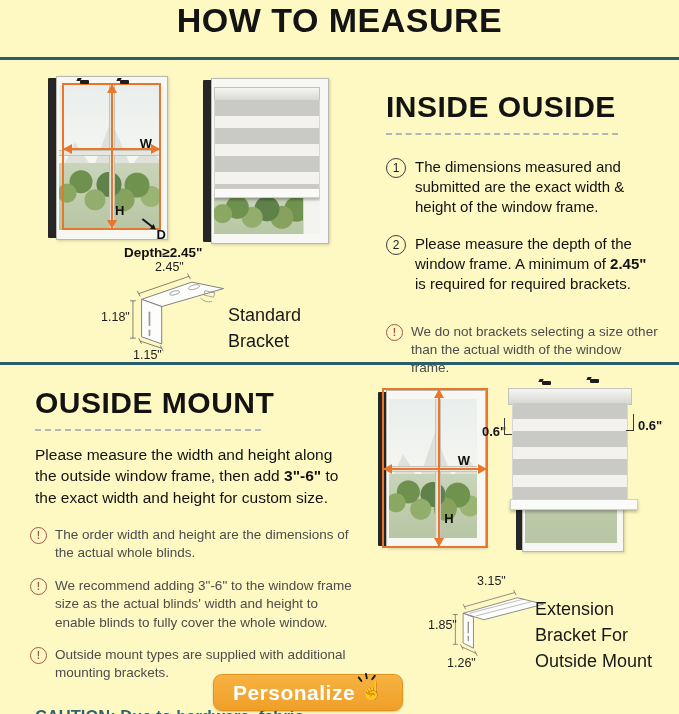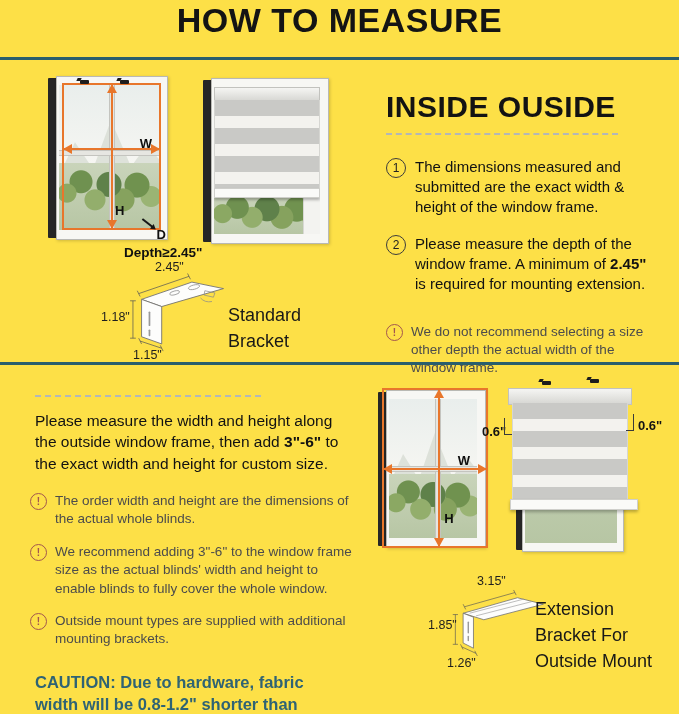--- a/index.html
+++ b/index.html
@@ -1,16 +1,16 @@
 <!DOCTYPE html>
 <html><head>
 <meta charset="utf-8">
 <style>
   html,body{margin:0;padding:0;background:#fff;}
-  .page{position:relative;width:679px;height:714px;background:#fde047;overflow:hidden;
+  .page{position:relative;width:679px;height:714px;background:#fef9c3;overflow:hidden;
         font-family:"Liberation Sans",sans-serif;color:#161616;}
 
   
   .header{position:absolute;top:0;left:0;width:100%;text-align:center;}
   .main-title{margin:1px 0 0;font-size:34px;font-weight:700;letter-spacing:.5px;color:#141414;}
   .subtitle{margin:0;font-size:17px;color:#262626;}
   .hr{position:absolute;left:0;width:100%;height:3px;background:#2a5e6c;}
   #hr1{top:57px}#hr2{top:362px}
 
   .sec{position:absolute;left:0;width:679px;}
@@ -145,25 +145,25 @@
 
     <div class="col" style="left:386px;top:28px;width:272px;">
       <h2 class="sec-title">INSIDE OUSIDE</h2>
       <div class="dash" style="width:232px;"></div>
       <div class="row" style="margin-top:22px;">
         <span class="snum">1</span>
         <span class="step-text">The dimensions measured and submitted are the exact width &amp; height of the window frame.</span>
       </div>
       <div class="row" style="margin-top:17px;">
         <span class="snum">2</span>
-        <span class="step-text"><span>Please measure the depth of the window frame. A minimum of </span><b>2.45"</b><span> is required for mounting extension.</span></span>
+        <span class="step-text"><span>Please measure the depth of the window frame. A minimum of </span><b>2.45"</b><span> is required for required brackets.</span></span>
       </div>
       <div class="row" style="margin-top:29px;">
         <span class="nicon">!</span>
-        <span class="note-text">We do not recommend selecting a size other depth the actual width of the window frame.</span>
+        <span class="note-text">We do not brackets selecting a size other than the actual width of the window frame.</span>
       </div>
     </div>
 
     <div class="bkt-block" style="left:95px;top:196px;width:280px;height:104px;">
       <svg viewBox="0 0 160 115" style="position:absolute;left:25px;top:0;width:115px;height:105px;">
         <g fill="#fdfdfc" stroke="#6e6e6e" stroke-width="1.2" stroke-linejoin="round">
           <polygon points="30,42 100,18 144,27 58,52"></polygon>
           <polygon points="30,42 58,52 58,104 30,94"></polygon>
         </g>
         <g fill="none" stroke="#8a8a8a" stroke-width="1">
@@ -193,20 +193,21 @@
       <span class="dim" style="left:38px;top:90px;">1.15"</span>
       <span class="bkt-name" style="left:133px;top:44px;width:100px;">Standard Bracket</span>
     </div>
   </div>
 
   <div class="hr" id="hr2"></div>
 
   <div class="sec" id="sec-outside">
 
     <div class="col" style="left:35px;top:20px;width:322px;">
+      <h2 class="sec-title">OUSIDE MOUNT</h2>
       <div class="dash" style="width:226px;"></div>
       <p class="intro" style="margin-bottom:15px;"><span>Please measure the width and height along the outside window frame, then add </span><b>3"-6"</b><span> to the exact width and height for custom size.</span></p>
       <div class="row" style="margin-top:18px;margin-left:-5px;">
         <span class="nicon">!</span>
         <span class="note-text">The order width and height are the dimensions of the actual whole blinds.</span>
       </div>
       <div class="row" style="margin-top:14px;margin-left:-5px;">
         <span class="nicon">!</span>
         <span class="note-text">We recommend adding 3"-6" to the window frame size as the actual blinds' width and height to enable blinds to fully cover the whole window.</span>
       </div>
@@ -285,14 +286,27 @@
             <path d="M24,92 l4,8"></path>
             <path d="M46,102 l4,8"></path>
         </g>
       </svg>
       <span class="dim" style="left:52px;top:2px;">3.15"</span>
       <span class="dim" style="left:3px;top:46px;">1.85"</span>
       <span class="dim" style="left:22px;top:84px;">1.26"</span>
       <span class="bkt-name" style="left:110px;top:24px;width:120px;">Extension Bracket For Outside Mount</span>
     </div>
 
+    <div class="btn">
+      <span class="btn-label">Personalize</span>
+      <span class="hand-icon">
+        <svg viewBox="0 0 30 32" width="27" height="29">
+          <g stroke="#131313" stroke-width="2" stroke-linecap="round" fill="none">
+            <path d="M6 11 L3 7"></path>
+              <path d="M12 8 L11 3"></path>
+              <path d="M18 9 L21 5"></path>
+          </g>
+          <text x="5" y="29" font-size="21" fill="#131313">☝</text>
+        </svg>
+      </span>
+    </div>
   </div>
 </div>
 
 </body></html>

